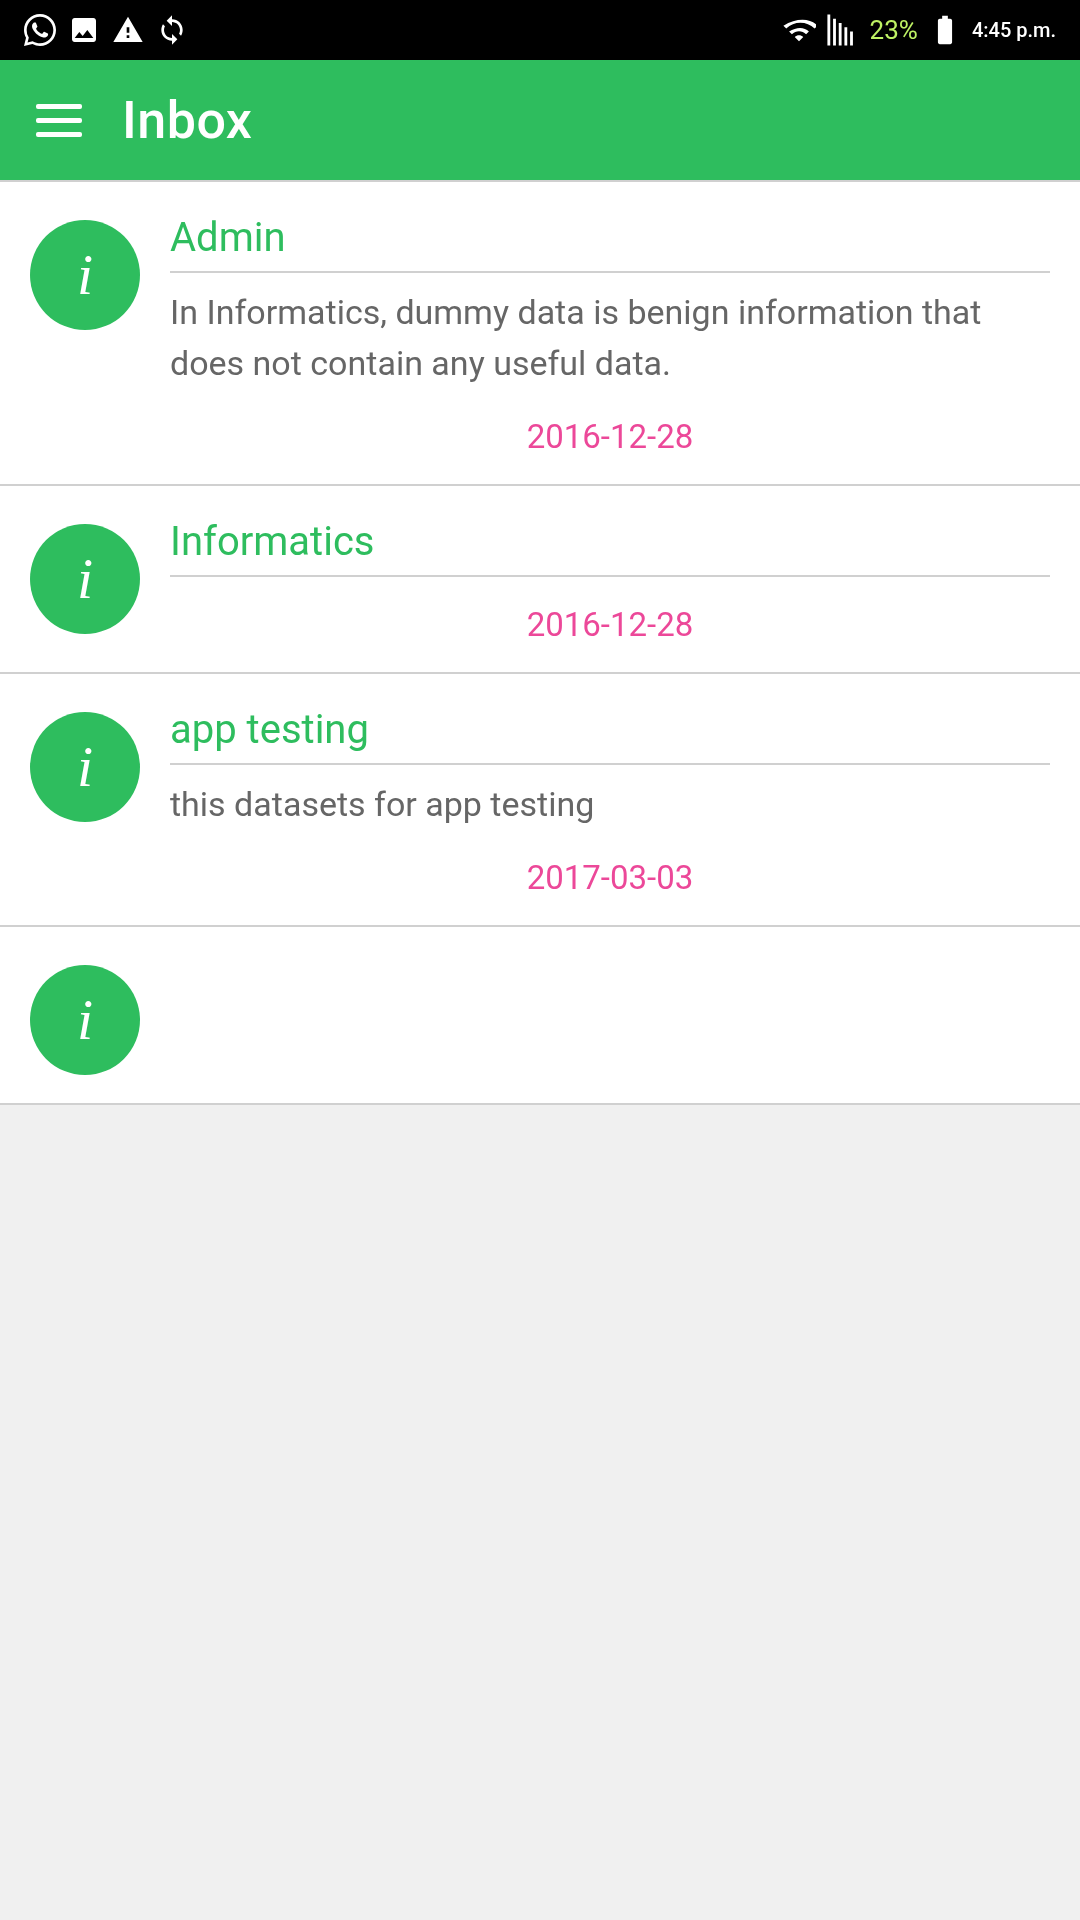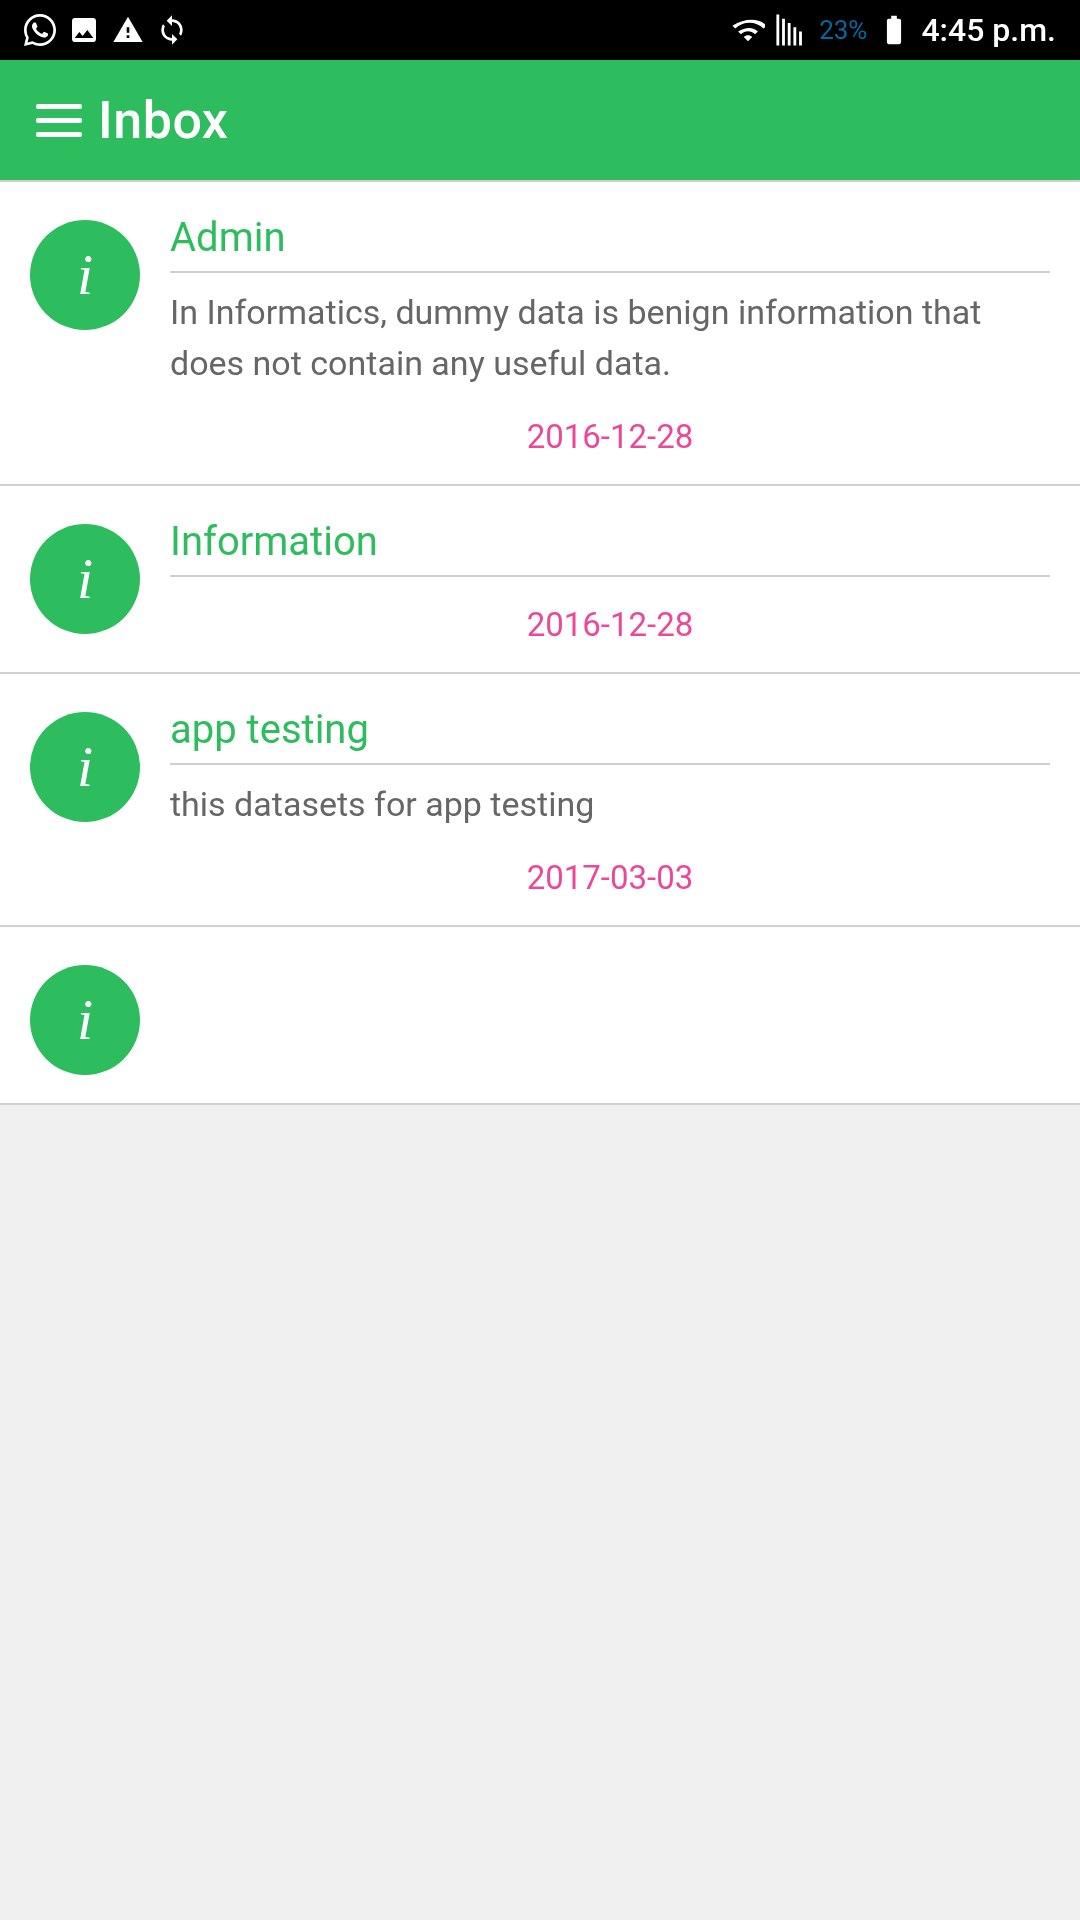--- a/index.html
+++ b/index.html
@@ -35,37 +35,37 @@
     .status-bar-right {
       display: flex;
       align-items: center;
       gap: 10px;
       color: #fff;
       font-size: 28px;
     }
 
     .status-time {
       color: #fff;
-      font-size: 32px;
+      font-size: 20px;
       font-weight: 500;
     }
 
     .status-battery {
-      color: #0369a1;
+      color: #bef264;
       font-size: 26px;
     }
 
     .toolbar {
       width: 100%;
       height: 120px;
       background: #2ebd5e;
       display: flex;
       align-items: center;
       padding: 0 36px;
-      gap: 16px;
+      gap: 40px;
     }
 
     .hamburger-icon {
       display: flex;
       flex-direction: column;
       gap: 9px;
       cursor: pointer;
     }
 
     .hamburger-icon span {
@@ -216,21 +216,21 @@
         <div class="item-divider"></div>
         <div class="item-preview">In Informatics, dummy data is benign information that does not contain any useful data.</div>
         <span class="item-date">2016-12-28</span>
       </div>
     </div>
     <div class="inbox-item">
       <div class="item-avatar">
         <span class="info-letter">i</span>
       </div>
       <div class="item-content">
-        <div class="item-sender">Information</div>
+        <div class="item-sender">Informatics</div>
         <div class="item-divider"></div>
         <span class="item-date">2016-12-28</span>
       </div>
     </div>
     <div class="inbox-item">
       <div class="item-avatar">
         <span class="info-letter">i</span>
       </div>
       <div class="item-content">
         <div class="item-sender">app testing</div>

